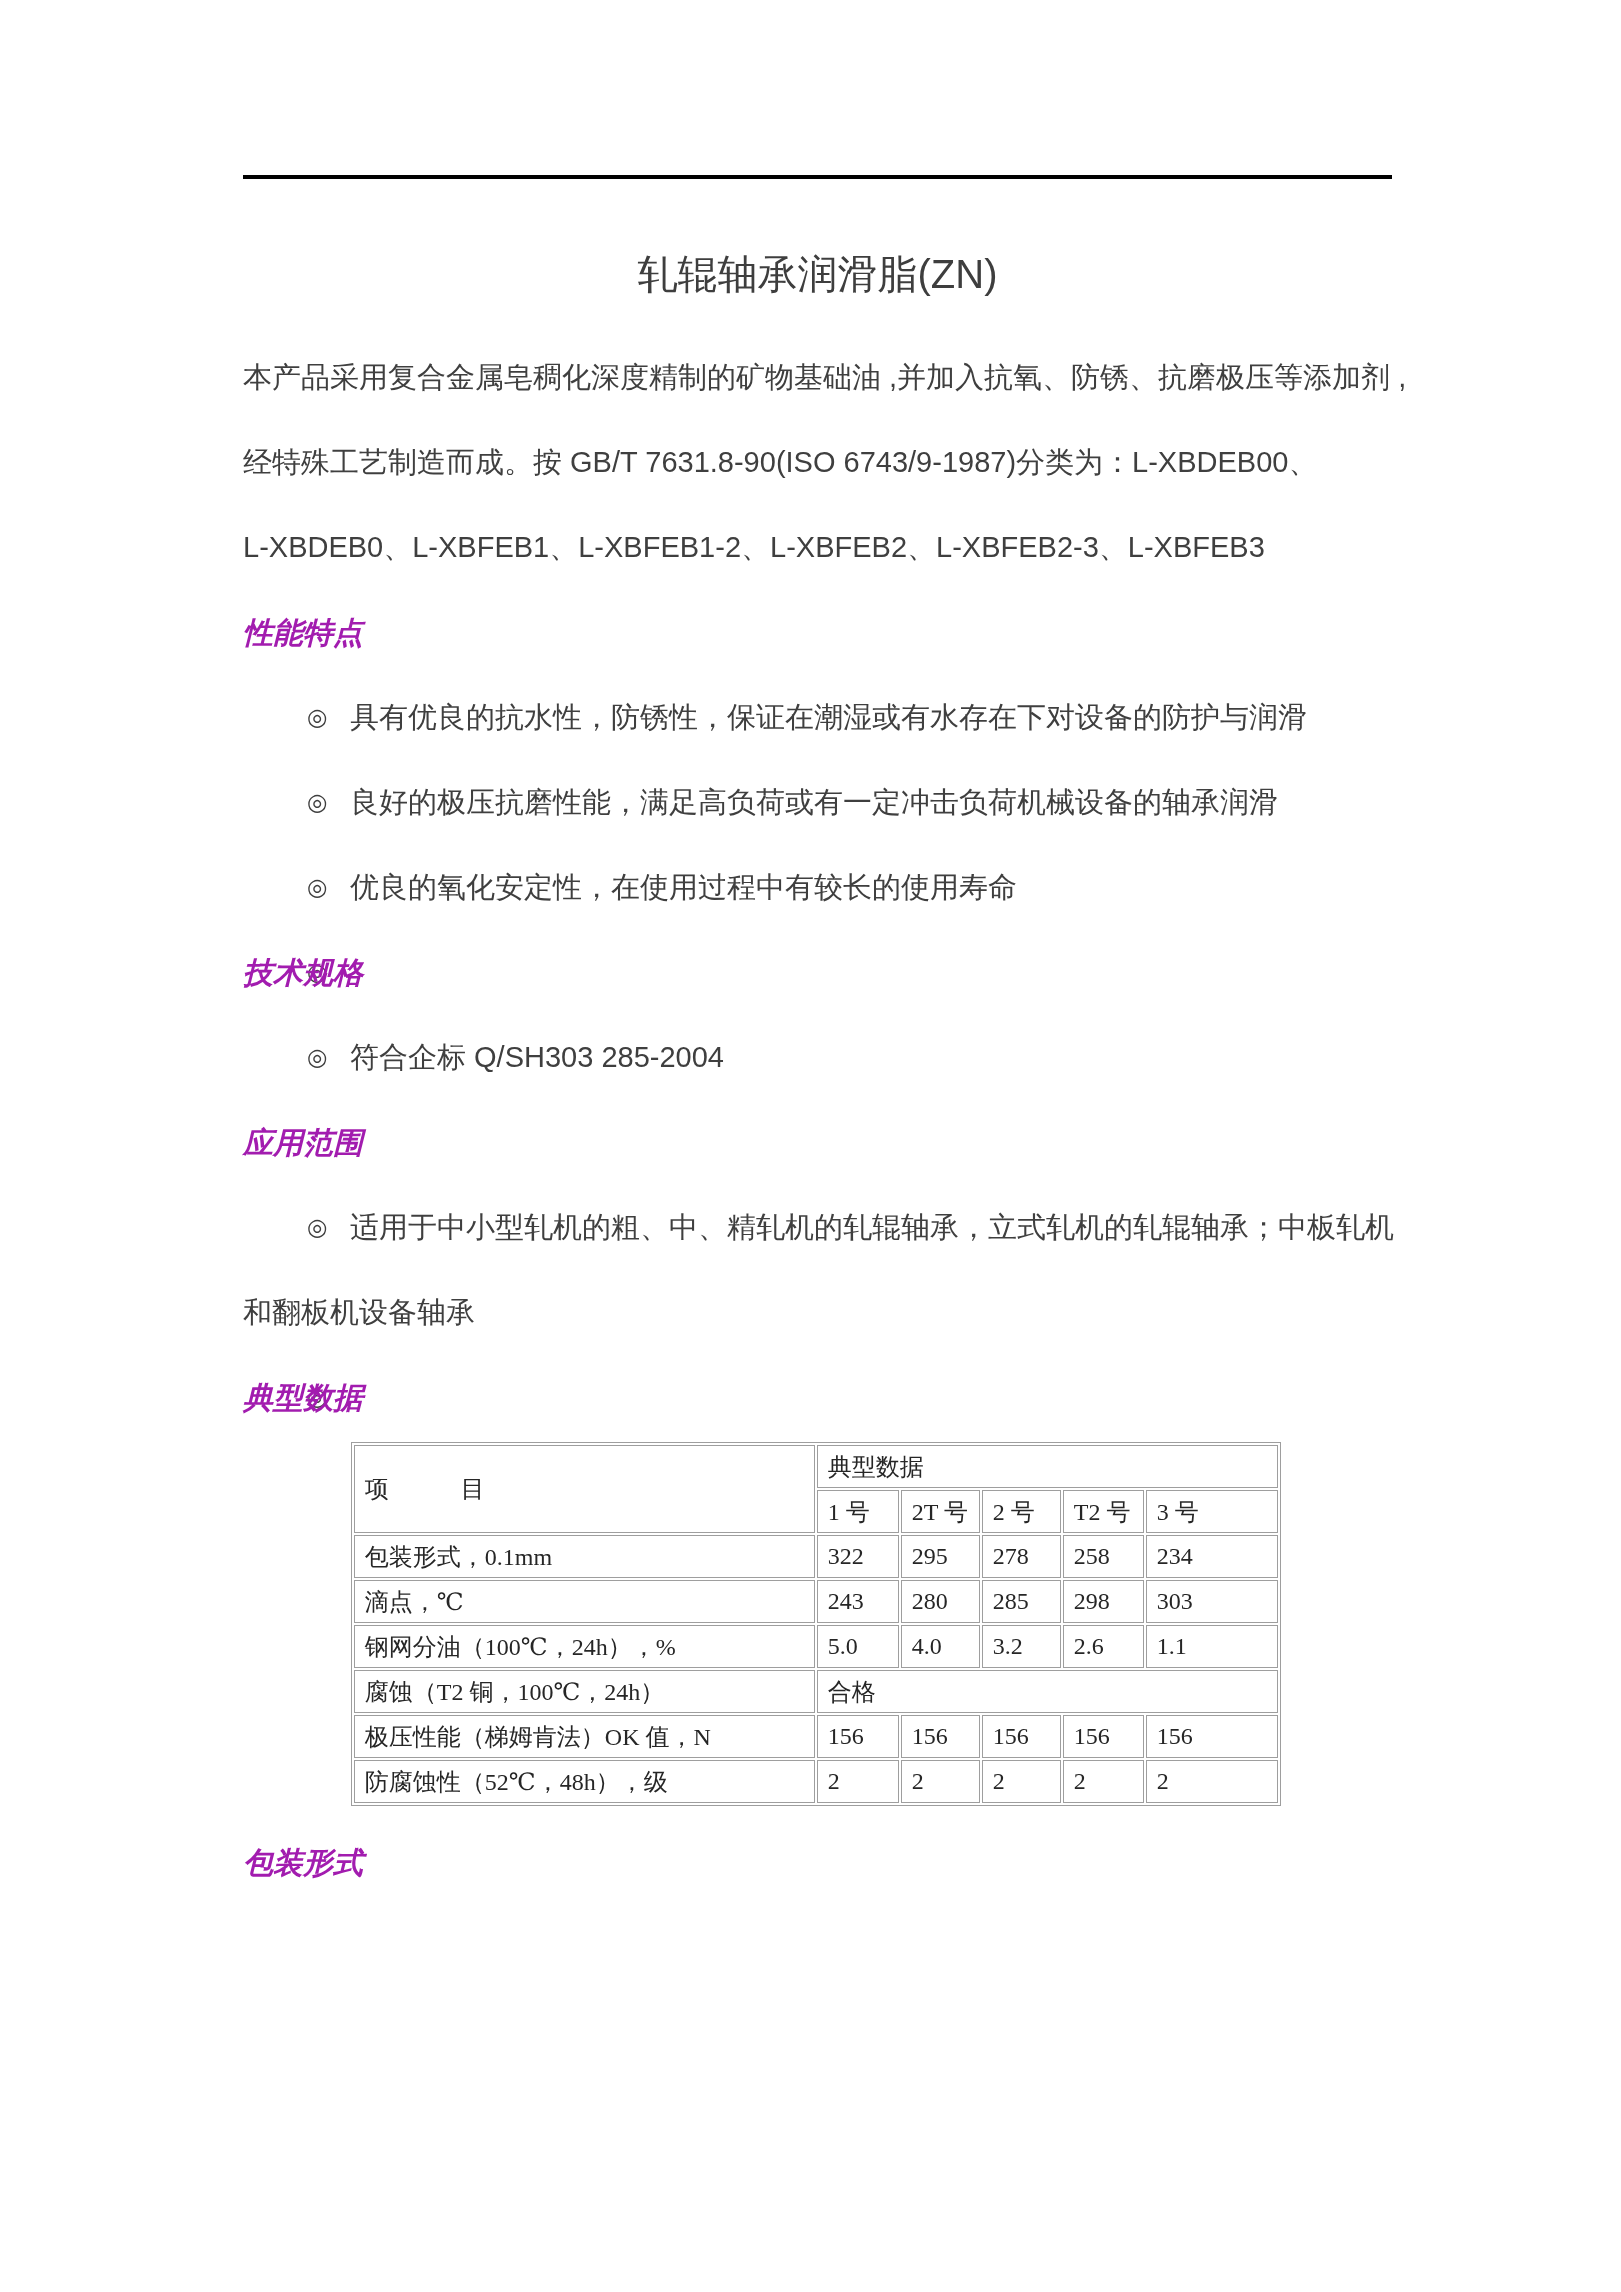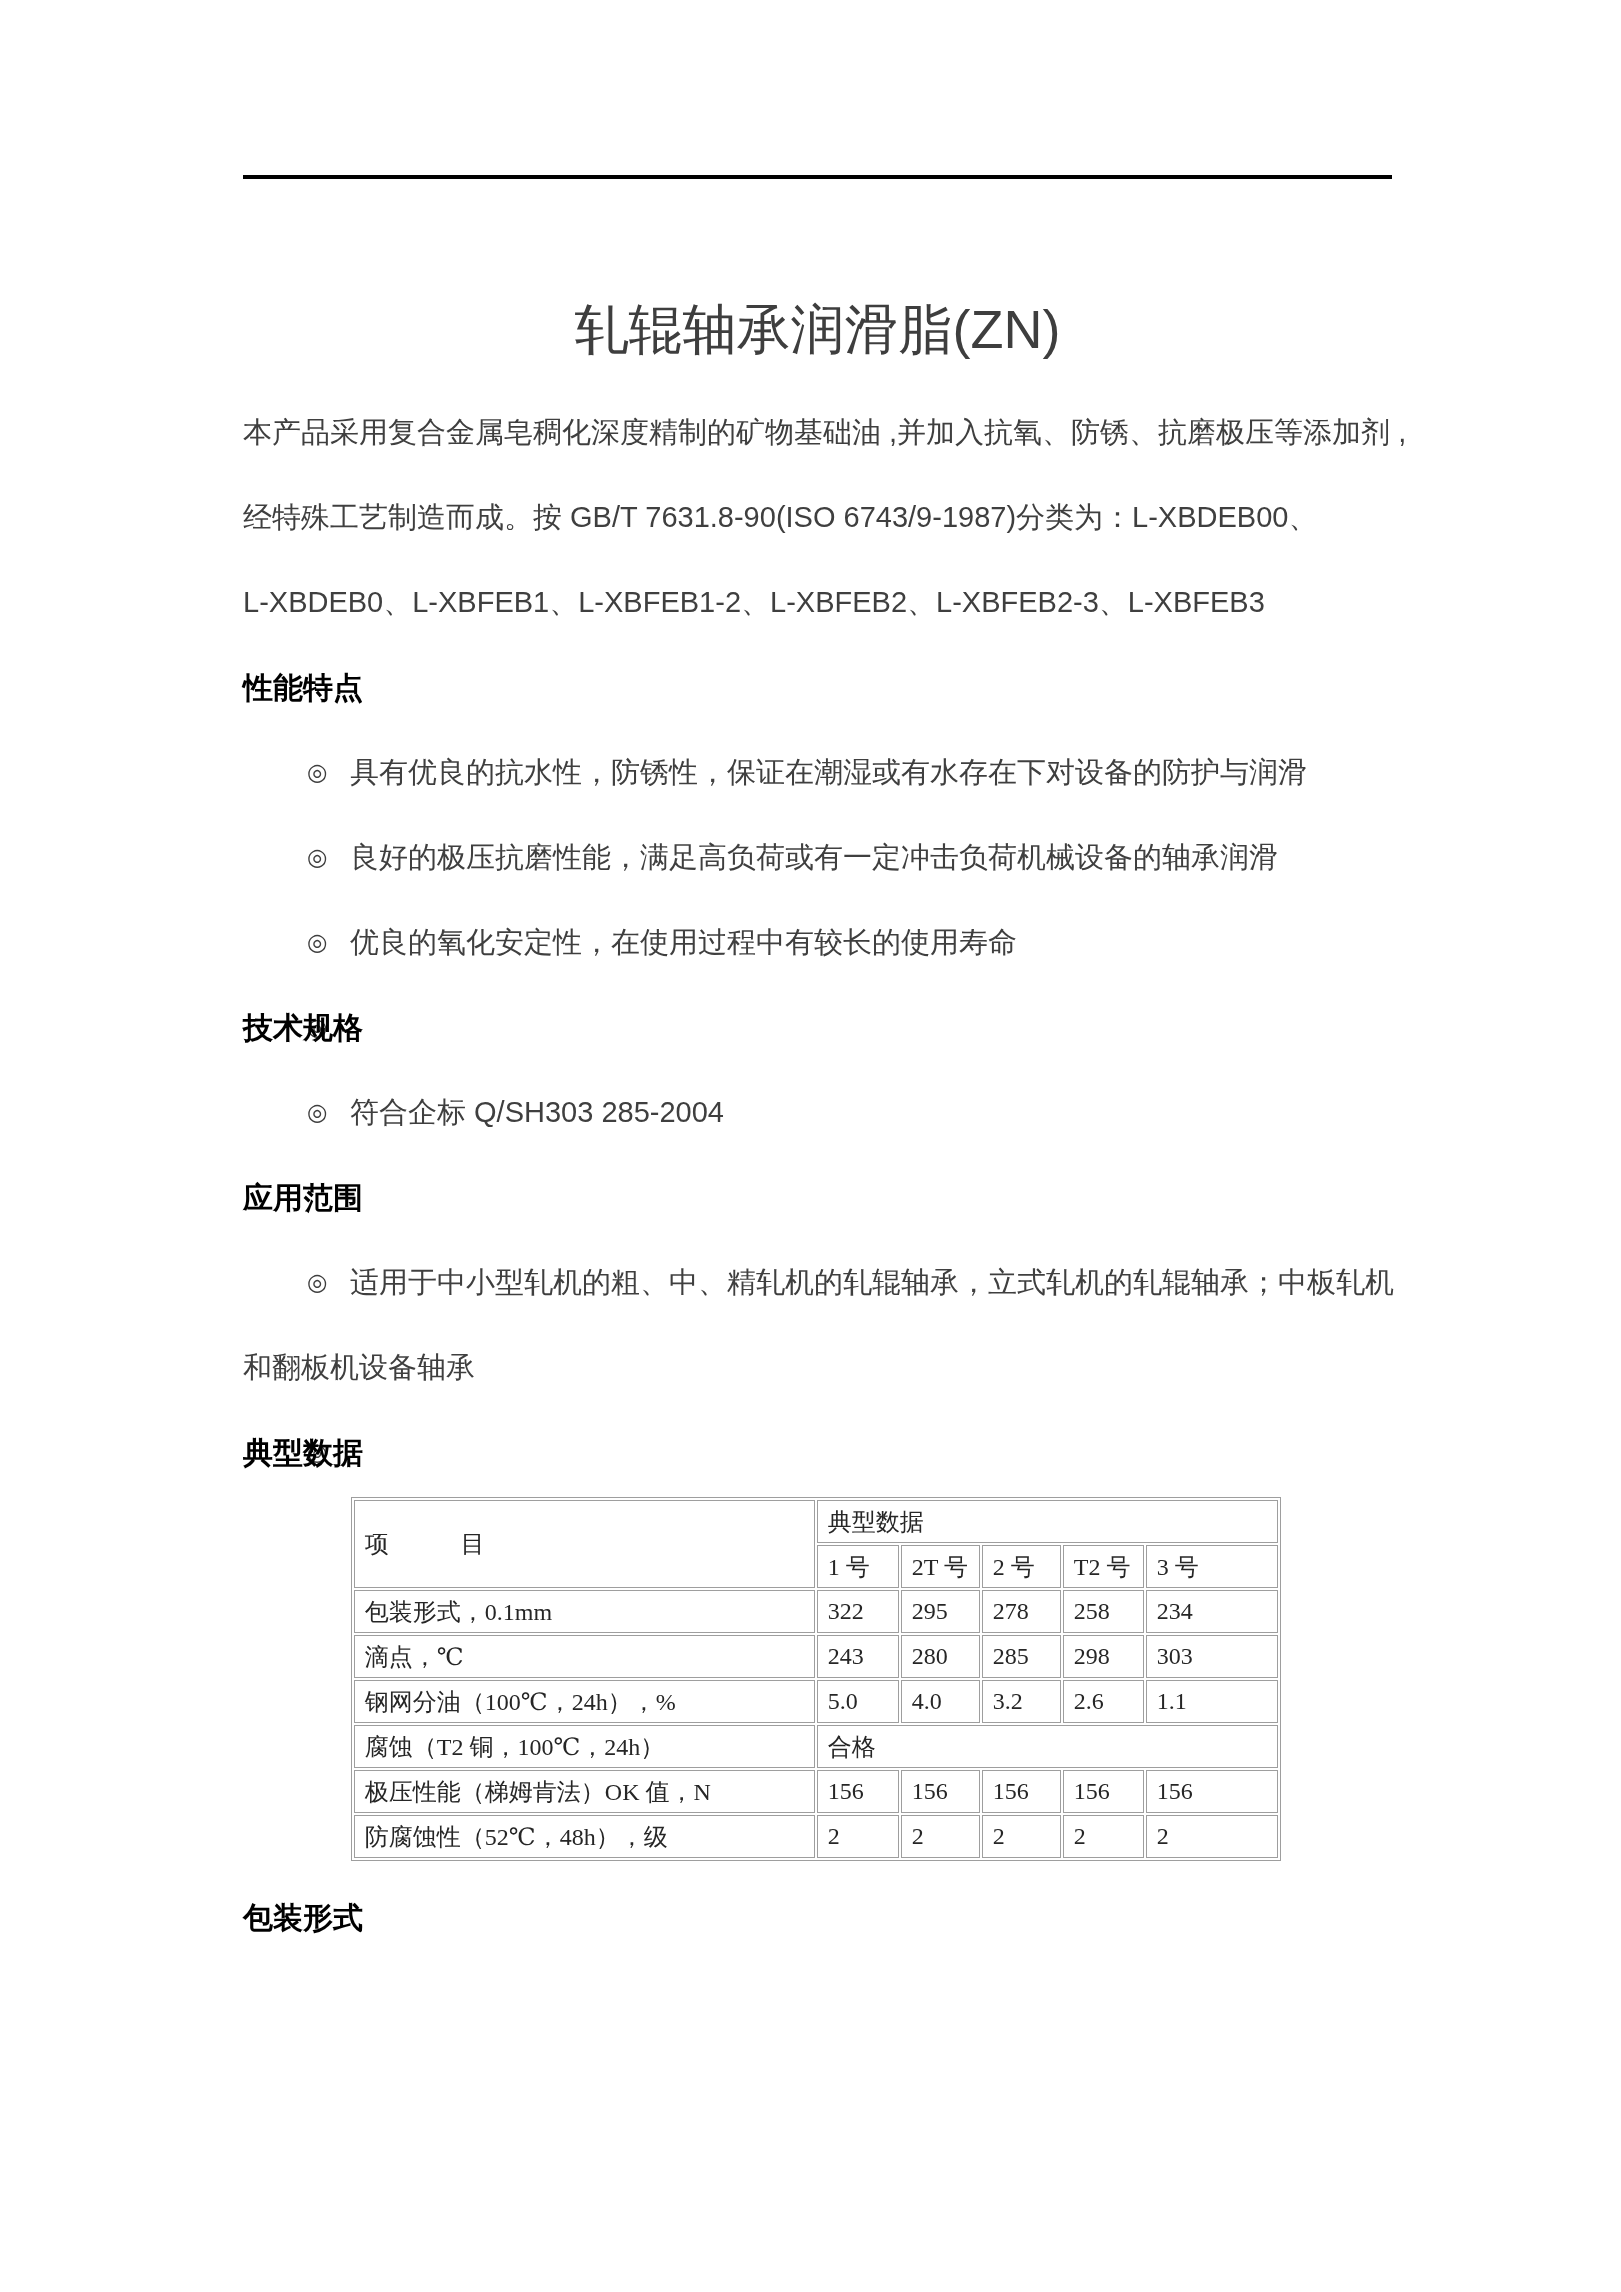--- a/index.html
+++ b/index.html
@@ -15,38 +15,39 @@
     position: absolute;
     left: 243px; top: 0;
     width: 1149px;
   }
   .rule {
     margin-top: 175px;
     height: 3.9px;
     background: #000000;
   }
   .doc-title {
-    margin-top: 114px;
+    margin-top: 59px;
     line-height: 72px;
-    font-size: 54px;
+    font-size: 40px;
     text-align: center;
     color: #3e3e3e;
     white-space: nowrap;
   }
   .lines { margin-top: 25.5px; }
   .line {
     line-height: 85px;
     font-size: 29px;
     white-space: nowrap;
     position: relative;
   }
   .line.heading {
     font-size: 30px;
     font-weight: bold;
-    color: #000000;
+    color: #a21caf;
+    font-style: italic;
   }
   .line.bullet { padding-left: 107px; }
   .bullet-mark {
     position: absolute;
     left: 64px; top: 0;
     font-size: 23.5px;
     line-height: 85px;
     color: #3f3f3f;
   }
   table.typical {

